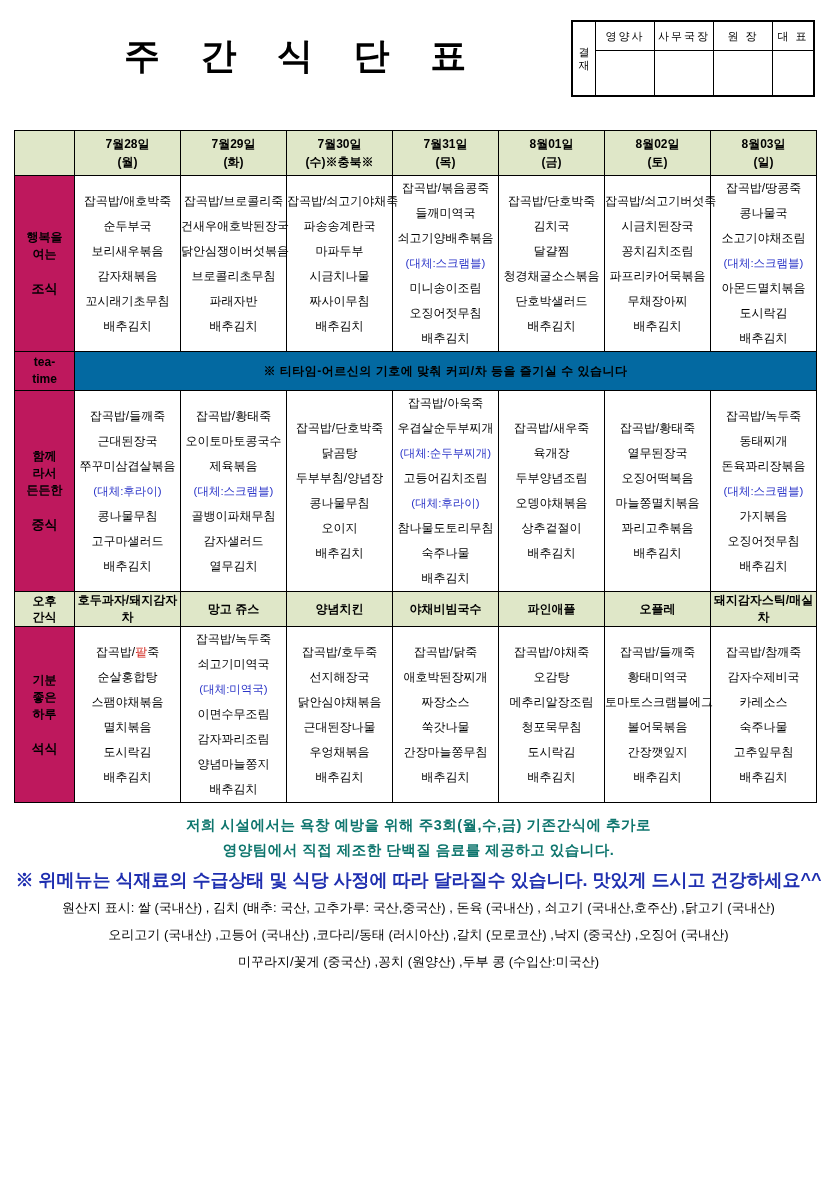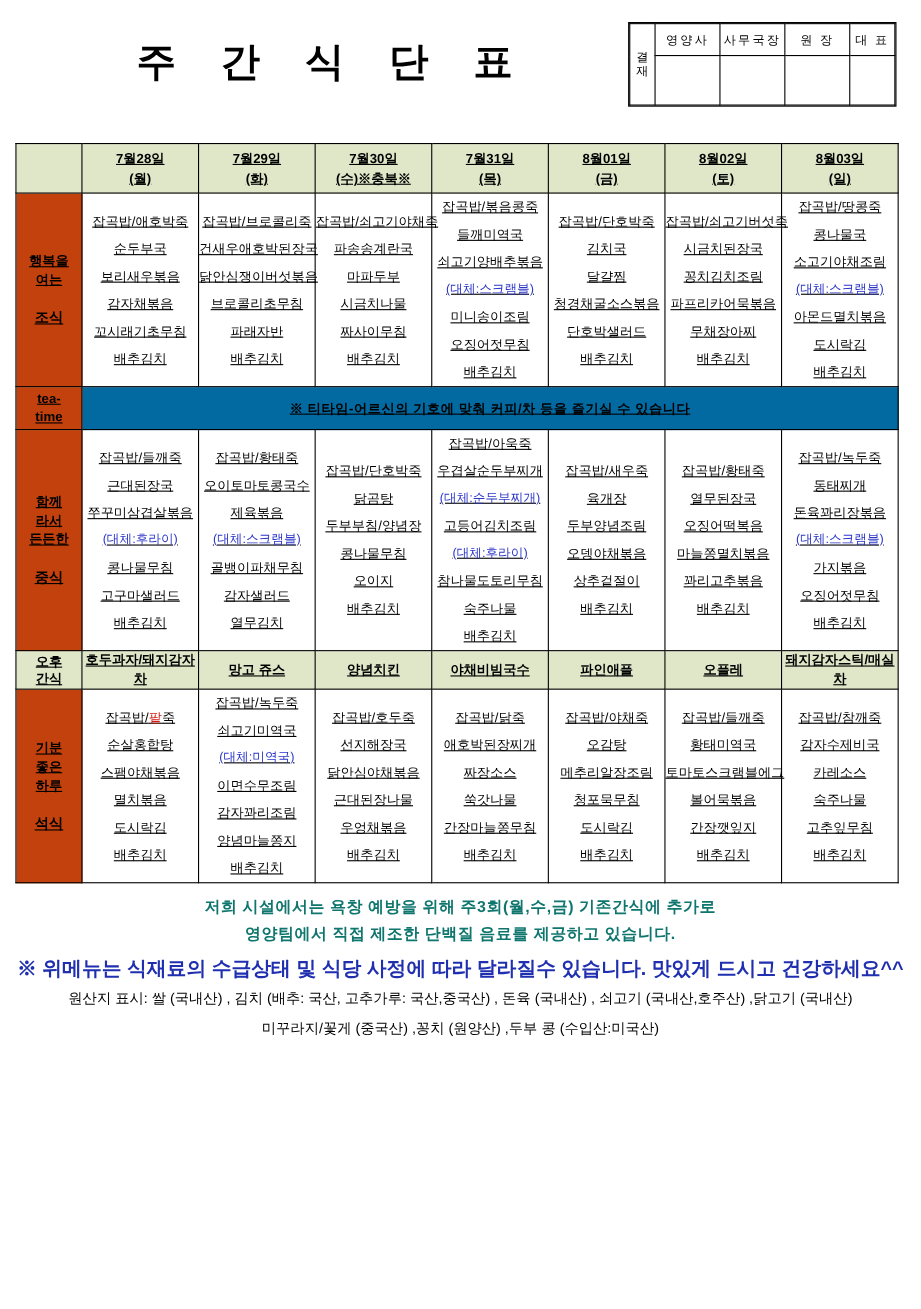--- a/index.html
+++ b/index.html
@@ -54,41 +54,40 @@
     padding:2px 1px;
   }
   .approval td.hd{width:56px;letter-spacing:2px;}
   .approval td.blank{height:42px;}
 
   
   table.menu{
     border-collapse:collapse;
     width:698px;
     table-layout:fixed;
-    text-decoration:underline;
   }
   table.menu td{
     border:1px solid #000;
     font-size:12px;
     text-align:center;
     vertical-align:middle;
     padding:0;
   }
   .daycol{width:106px;}
   .labelcol{width:60px;}
 
   thead td{
     background:#dfe7c8;
     font-weight:bold;
     font-size:12px;
     height:44px;
     line-height:18px;
   }
   td.rowlabel{
-    background:#c2410c;
+    background:#be185d;
     font-weight:bold;
     font-size:12px;
     line-height:17px;
   }
   td.rowlabel .big{font-size:13px;font-weight:bold;}
   .cell{
     padding:6px 2px 7px 2px;
     line-height:25px;
     font-size:12.5px;
   }
@@ -416,16 +415,17 @@
           </td>
       </tr>
     </tbody>
   </table>
 
   <div class="footer">
     <div class="f1">저희 시설에서는 욕창 예방을 위해 주3회(월,수,금) 기존간식에 추가로</div>
     <div class="f1">영양팀에서 직접 제조한 단백질 음료를 제공하고 있습니다.</div>
     <div class="f2">※ 위메뉴는 식재료의 수급상태 및 식당 사정에 따라 달라질수 있습니다. 맛있게 드시고 건강하세요^^</div>
     <div class="f3">원산지 표시: 쌀 (국내산) , 김치 (배추: 국산, 고추가루: 국산,중국산) , 돈육 (국내산) , 쇠고기 (국내산,호주산) ,닭고기 (국내산)</div>
+    <div class="f3">오리고기 (국내산) ,고등어 (국내산) ,코다리/동태 (러시아산) ,갈치 (모로코산) ,낙지 (중국산) ,오징어 (국내산)</div>
     <div class="f3">미꾸라지/꽃게 (중국산) ,꽁치 (원양산) ,두부 콩 (수입산:미국산)</div>
   </div>
 
 </div>
 
 </body></html>

